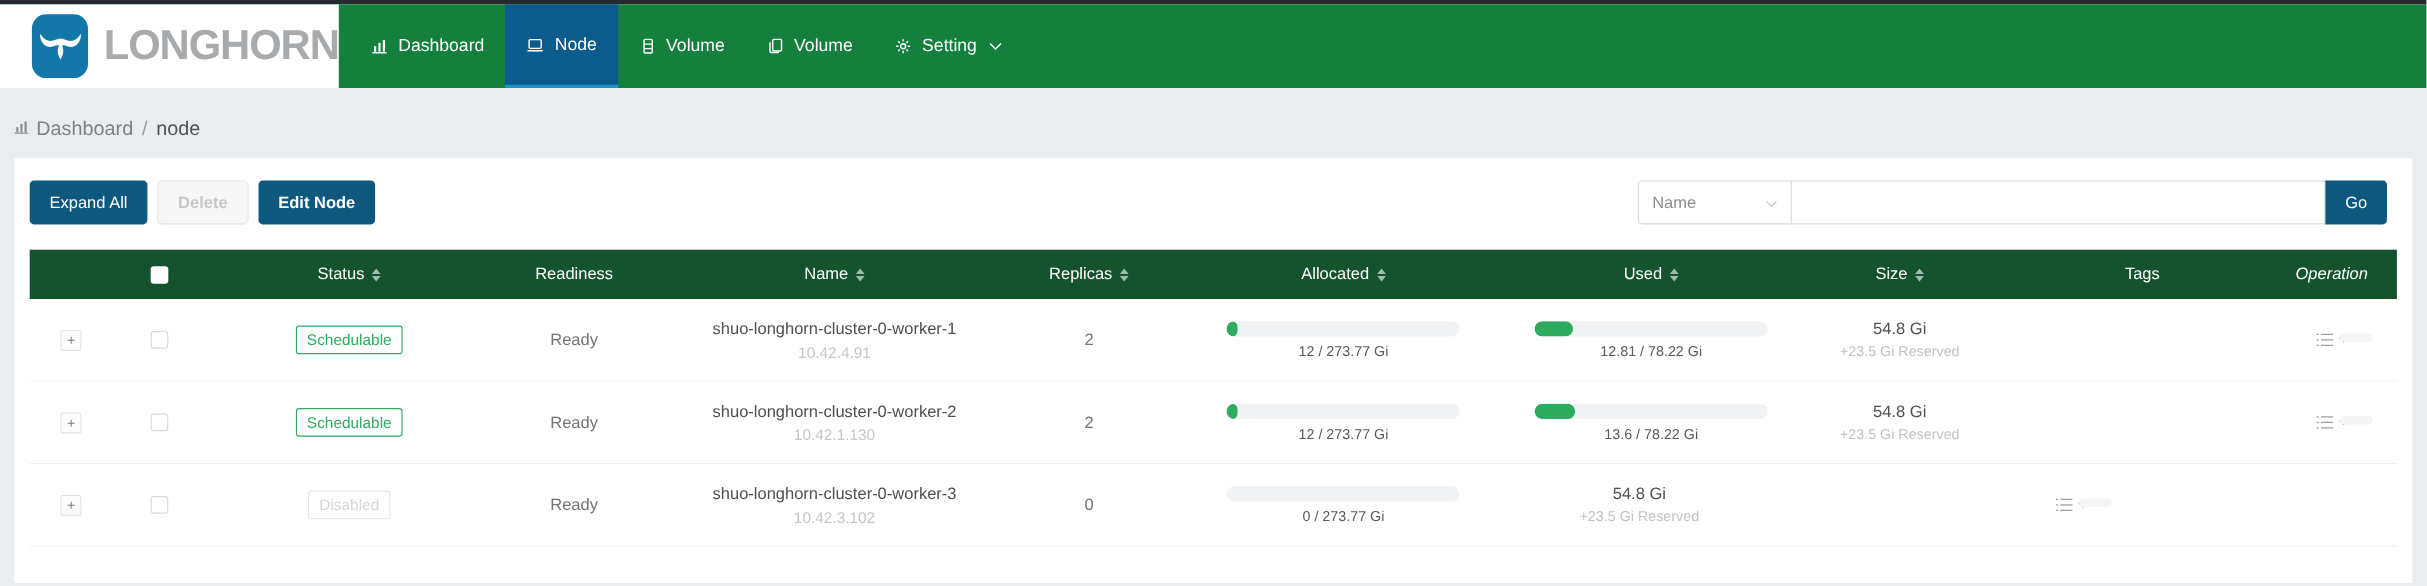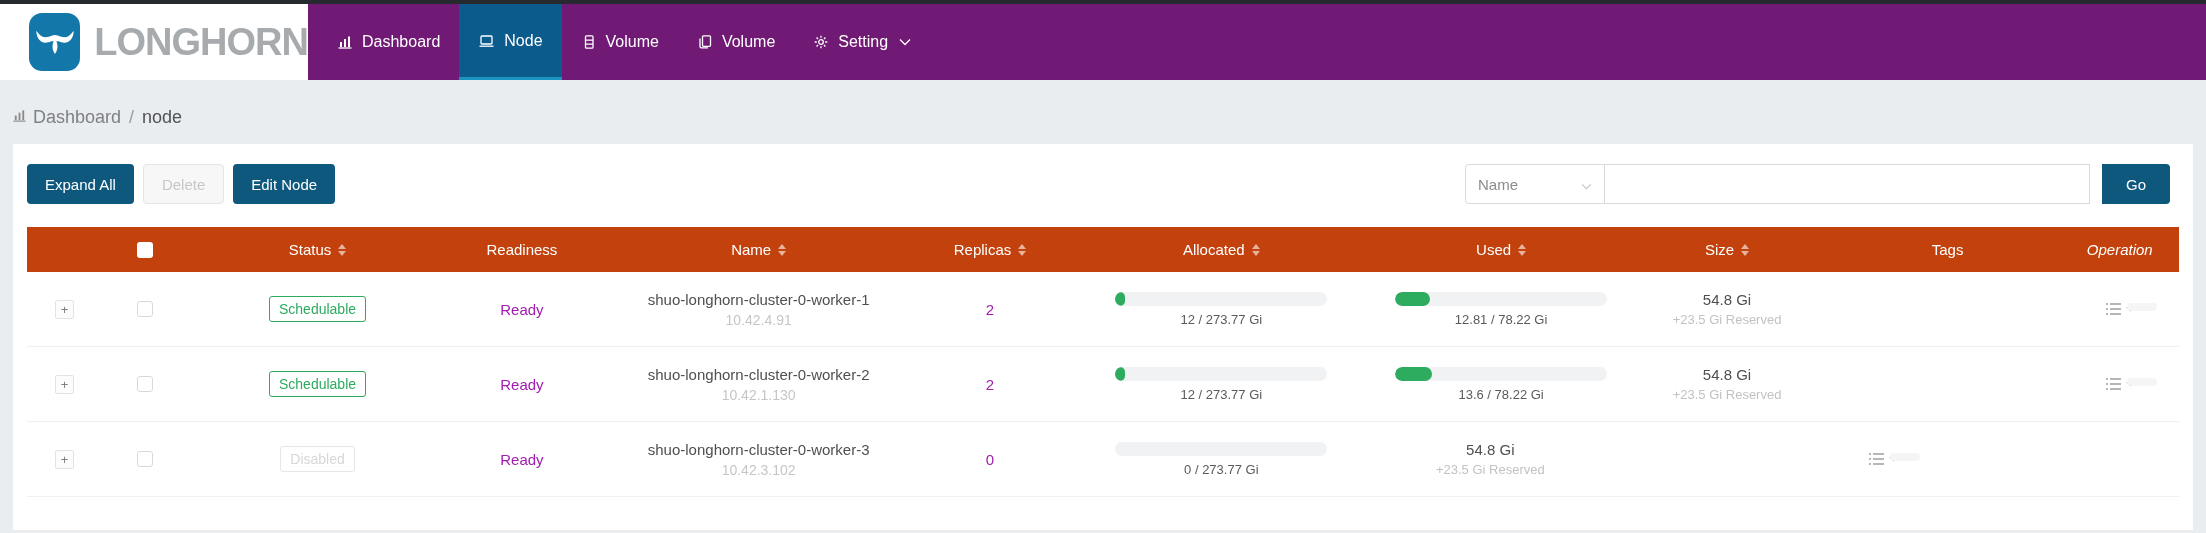--- a/index.html
+++ b/index.html
@@ -3,21 +3,21 @@
 <meta charset="utf-8">
 <style>
   * { margin:0; padding:0; box-sizing:border-box; }
   html,body { width:2206px; height:533px; overflow:hidden; background:#eaedf0;
               font-family:"Liberation Sans", sans-serif; }
 
   
   .topstrip { height:4px; background:#26292e; width:100%; }
 
   
-  .header { height:76px; display:flex; background:#701a75; }
+  .header { height:76px; display:flex; background:#15803d; }
   .brandblock { width:308px; height:100%; background:#fff; display:flex; align-items:center; flex:0 0 308px; }
   .logo-sq { width:58px; height:58px; background:#1377a9; border-radius:13px; margin-left:29px;
              display:flex; align-items:center; justify-content:center; }
   .brand-text { font-size:38px; font-weight:bold; color:#a8abae; letter-spacing:-1px; margin-left:14px; }
 
   .nav { display:flex; height:100%; align-items:stretch; padding-left:10px; }
   .nav-item { display:flex; align-items:center; gap:9px; padding:0 19px; color:#fff;
               font-size:16px; cursor:pointer; position:relative; }
   .nav-item.active { background:#0b5c8d; border-bottom:3px solid #1b94c1; }
   .nav-item svg { display:block; }
@@ -30,33 +30,33 @@
   .bc-node { color:#515356; }
 
   
   .card { background:#fff; margin:16px 13px 0 13px; height:386px; padding:20px 14px 0 14px; }
 
   .toolbar { display:flex; align-items:center; height:40px; }
   .btn { height:40px; border:none; border-radius:4px; font-size:15px; cursor:pointer;
          font-family:inherit; padding:0 18px; }
   .btn-primary { background:#0e587e; color:#fff; }
   .btn-disabled { background:#f7f7f7; color:#c7c7c7; border:1px solid #e4e4e4; cursor:not-allowed; }
-  .btn + .btn { margin-left:9px; }
+  .btn + .btn { margin-left:9px;font-weight:bold; }
 
   .searchgroup { margin-left:auto; margin-right:9px; display:flex; height:40px; }
   .fake-select { width:140px; border:1px solid #d9d9d9; border-radius:4px 0 0 4px; background:#fff;
                  display:flex; align-items:center; justify-content:space-between; padding:0 12px;
                  font-size:15px; color:#8a8c8e; cursor:pointer; }
   .search-input { width:485px; border:1px solid #d9d9d9; border-left:none; background:#fff;
                   font-size:15px; padding:0 10px; outline:none; font-family:inherit; }
-  .btn-go { width:68px; border-radius:0 4px 4px 0; margin-left:12px; }
+  .btn-go { width:56px; border-radius:0 4px 4px 0; margin-left:0; }
 
   
   .table { margin-top:23px; width:100%; }
-  .thead { display:flex; align-items:center; height:45px; background:#c2410c; color:#fff; font-size:15px; }
+  .thead { display:flex; align-items:center; height:45px; background:#14532d; color:#fff; font-size:15px; }
   .trow  { display:flex; align-items:center; height:75px; border-bottom:1px solid #f0f0f0;
            font-size:15px; color:#525252; background:#fff; }
   .cell { display:flex; align-items:center; justify-content:center; text-align:center; }
   .c1{flex:0 0 3.5%;} .c2{flex:0 0 4%;} .c3{flex:0 0 12%;} .c4{flex:0 0 7%;} .c5{flex:0 0 15%;}
   .c6{flex:0 0 6.5%;align-items:center;} .c7{flex:0 0 15%;} .c8{flex:0 0 11%;} .c9{flex:0 0 10%;} .c10{flex:0 0 10.5%;}
   .c11{flex:0 0 5.5%; position:relative;font-style:italic;}
 
   .sortwrap { display:inline-flex; flex-direction:column; gap:2px; margin-left:7px; }
   .car-up { width:0;height:0;border-left:4px solid transparent;border-right:4px solid transparent;
             border-bottom:5px solid rgba(255,255,255,.6); }
@@ -65,21 +65,21 @@
 
   .hd-checkbox { width:16px; height:16px; background:#fff; border-radius:3px; cursor:pointer; }
   .row-checkbox { width:16px; height:16px; background:#fff; border:1px solid #d9d9d9; border-radius:3px; cursor:pointer; }
   .expander { width:19px; height:19px; border:1px solid #e3e3e3; background:#fcfcfc; border-radius:2px;
               color:#7d7d7d; font-size:13px; line-height:17px; text-align:center; cursor:pointer; }
 
   .badge { display:inline-block; padding:4px 9px; border:1px solid; border-radius:3px; font-size:14px; background:#fff; }
   .badge-green { color:#2dab5f; border-color:#2dab5f; }
   .badge-gray  { color:#d7d7d7; border-color:#e7e7e7; }
 
-  .link { color:#a21caf; cursor:pointer; text-decoration:none; }
+  .link { color:#737373; cursor:pointer; text-decoration:none; }
 
   .namecol { display:flex; flex-direction:column; gap:4px; }
   .node-name { color:#4f4f4f; }
   .node-ip   { color:#c6c6c6; font-size:14px; }
 
   .metric { display:flex; flex-direction:column; align-items:center; gap:6px; }
   .bar { width:212px; height:14px; background:#f1f2f3; border-radius:7px; overflow:hidden; }
   .bar-fill { height:100%; background:#2dab5f; border-radius:7px; }
   .bar-label { font-size:13px; color:#5a5a5a; }
 

